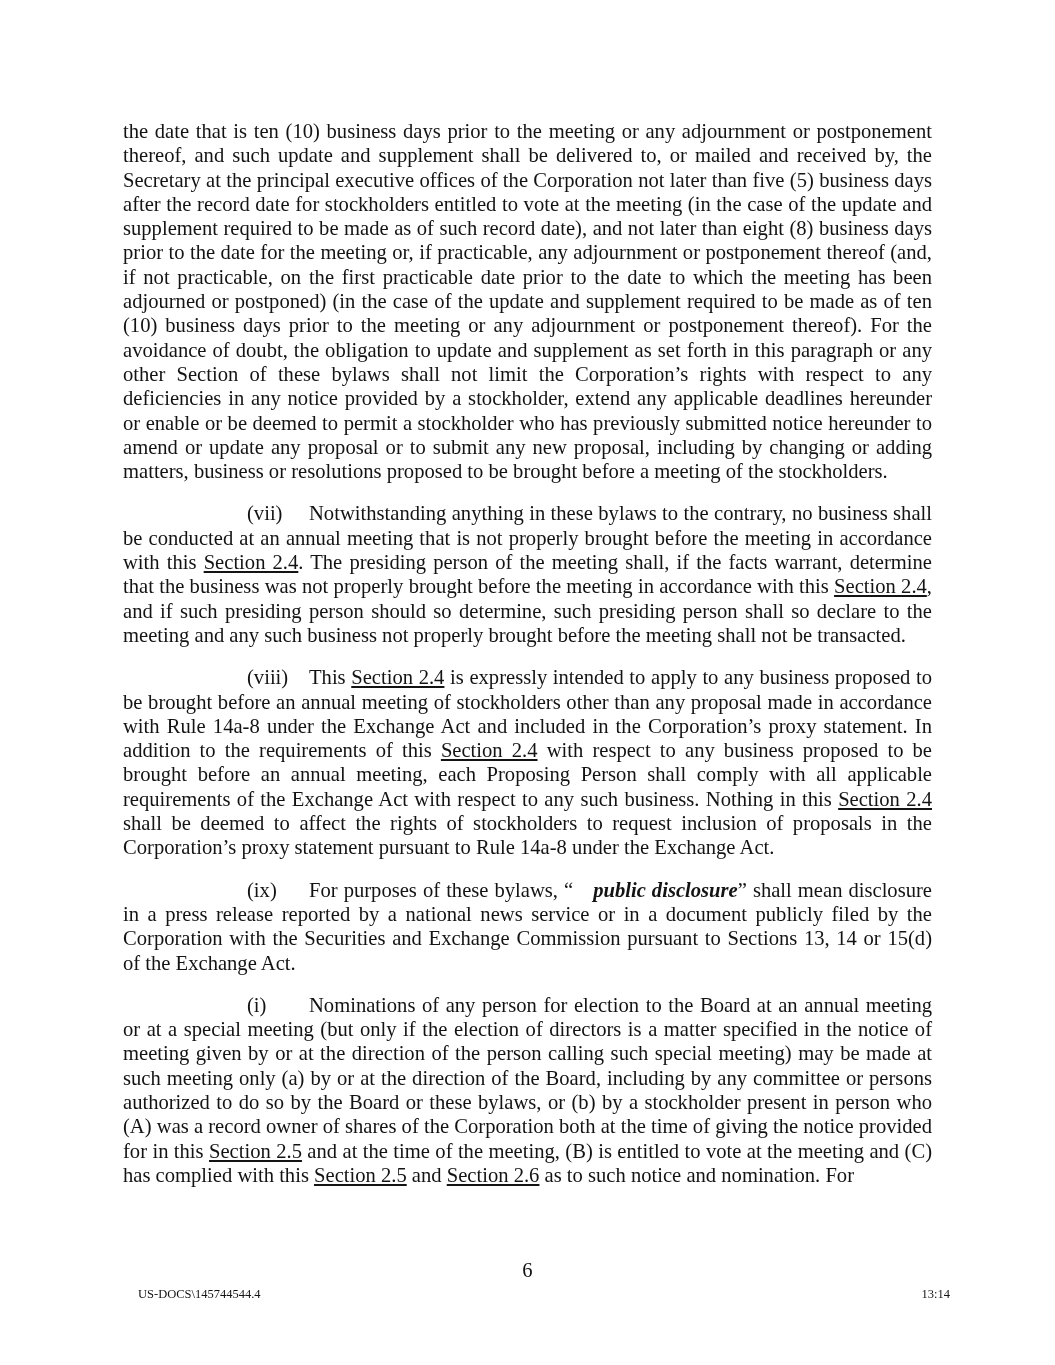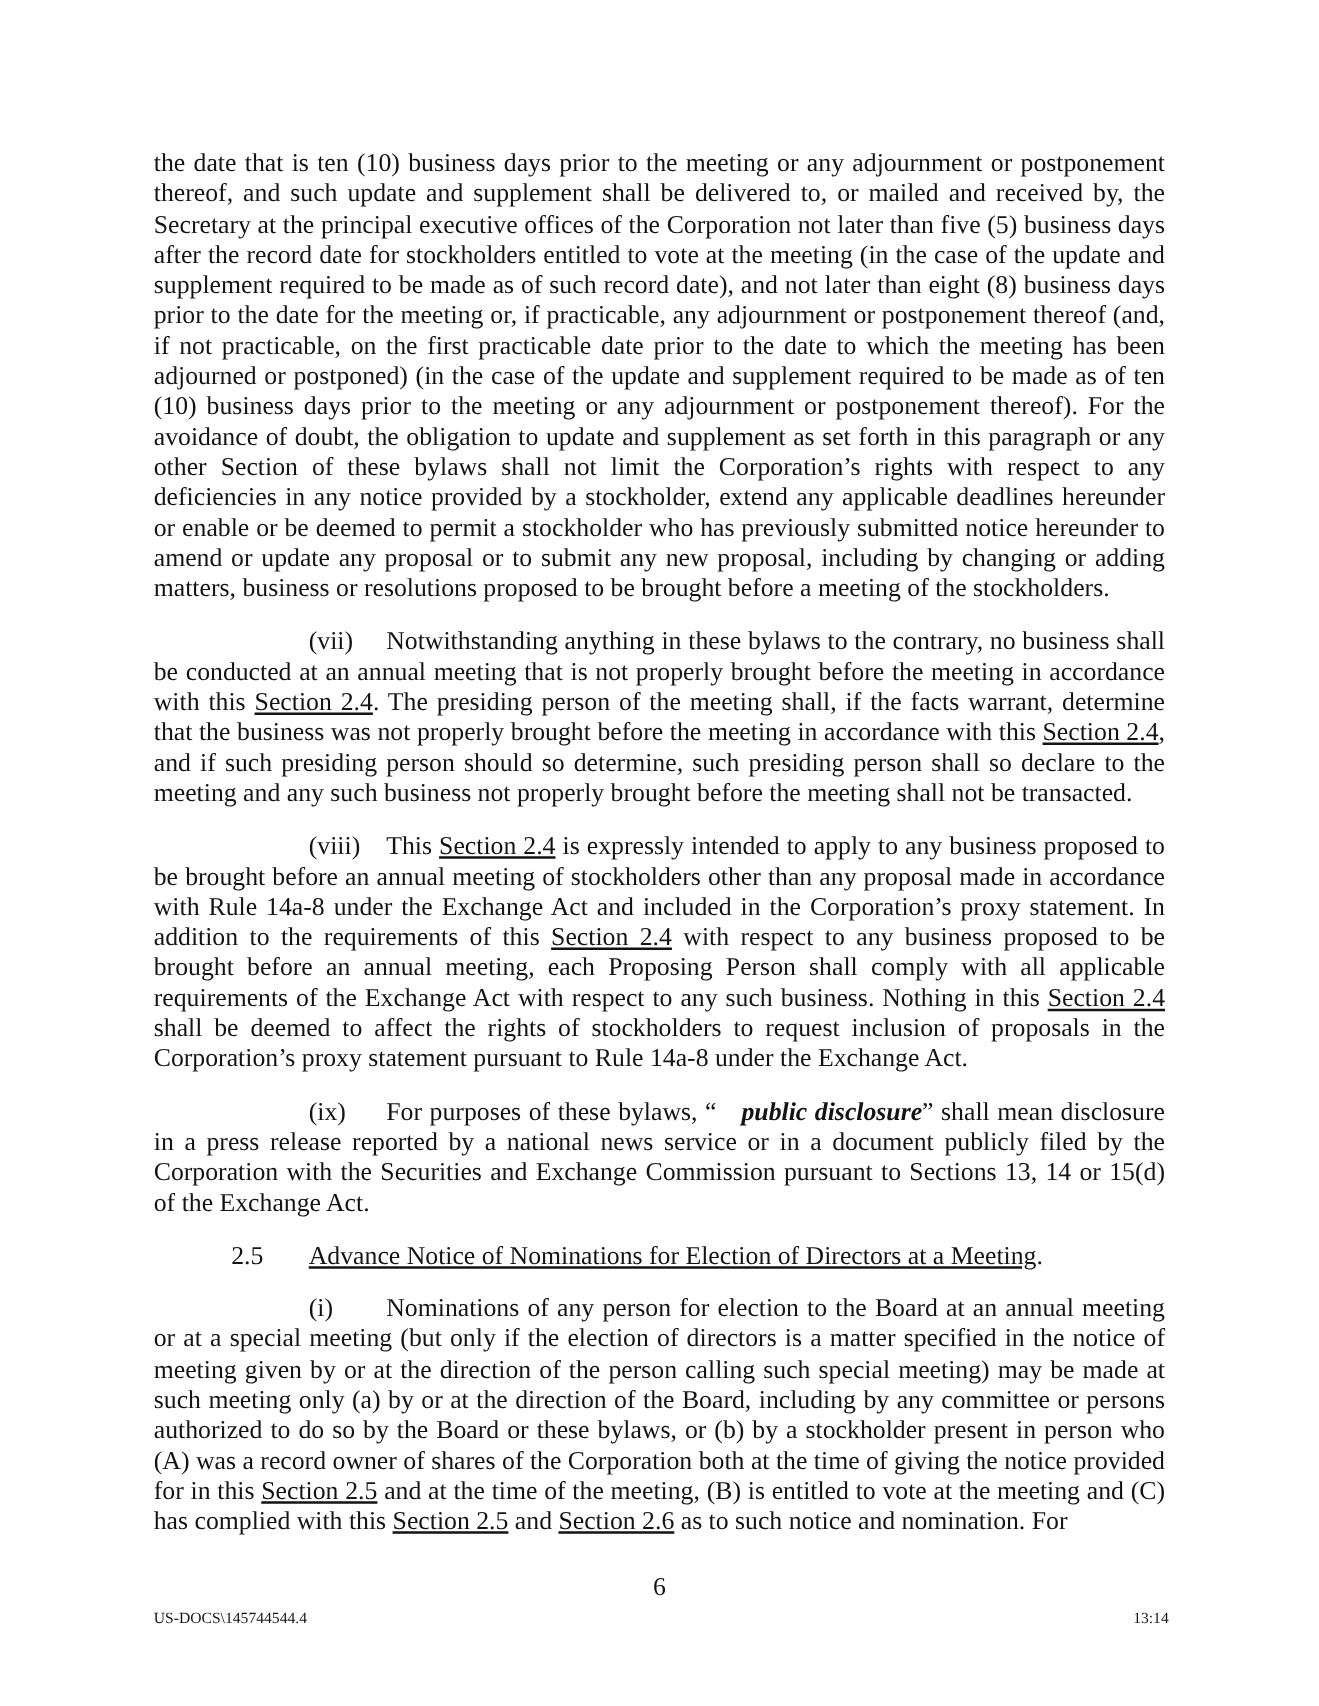--- a/index.html
+++ b/index.html
@@ -56,39 +56,38 @@
     top: 1258px;
     left: 0;
     width: 1055px;
     text-align: center;
     font-size: 20.6px;
     line-height: 24.3px;
   }
   .footer-line {
     position: absolute;
     top: 1286px;
-    left: 123px;
+    left: 138px;
     width: 812px;
     display: flex;
     justify-content: space-between;
     font-size: 12.5px;
     line-height: 16px;
   }
 </style>
 </head>
 <body>
 
 <div class="page">
 
   <div class="content">
       <p class="para no-indent"><span class="seg-plain">the date that is ten (10) business days prior to the meeting or any adjournment or postponement thereof, and such update and supplement shall be delivered to, or mailed and received by, the Secretary at the principal executive offices of the Corporation not later than five (5) business days after the record date for stockholders entitled to vote at the meeting (in the case of the update and supplement required to be made as of such record date), and not later than eight (8) business days prior to the date for the meeting or, if practicable, any adjournment or postponement thereof (and, if not practicable, on the first practicable date prior to the date to which the meeting has been adjourned or postponed) (in the case of the update and supplement required to be made as of ten (10) business days prior to the meeting or any adjournment or postponement thereof). For the avoidance of doubt, the obligation to update and supplement as set forth in this paragraph or any other Section of these bylaws shall not limit the Corporation’s rights with respect to any deficiencies in any notice provided by a stockholder, extend any applicable deadlines hereunder or enable or be deemed to permit a stockholder who has previously submitted notice hereunder to amend or update any proposal or to submit any new proposal, including by changing or adding matters, business or resolutions proposed to be brought before a meeting of the stockholders.</span></p>
       <p class="para"><span class="num">(vii)</span><span class="seg-plain">Notwithstanding anything in these bylaws to the contrary, no business shall be conducted at an annual meeting that is not properly brought before the meeting in accordance with this </span><span class="seg-underline">Section 2.4</span><span class="seg-plain">. The presiding person of the meeting shall, if the facts warrant, determine that the business was not properly brought before the meeting in accordance with this </span><span class="seg-underline">Section 2.4</span><span class="seg-plain">, and if such presiding person should so determine, such presiding person shall so declare to the meeting and any such business not properly brought before the meeting shall not be transacted.</span></p>
       <p class="para"><span class="num">(viii)</span><span class="seg-plain">This </span><span class="seg-underline">Section 2.4</span><span class="seg-plain"> is expressly intended to apply to any business proposed to be brought before an annual meeting of stockholders other than any proposal made in accordance with Rule 14a-8 under the Exchange Act and included in the Corporation’s proxy statement. In addition to the requirements of this </span><span class="seg-underline">Section 2.4</span><span class="seg-plain"> with respect to any business proposed to be brought before an annual meeting, each Proposing Person shall comply with all applicable requirements of the Exchange Act with respect to any such business. Nothing in this </span><span class="seg-underline">Section 2.4</span><span class="seg-plain"> shall be deemed to affect the rights of stockholders to request inclusion of proposals in the Corporation’s proxy statement pursuant to Rule 14a-8 under the Exchange Act.</span></p>
       <p class="para"><span class="num">(ix)</span><span class="seg-plain">For purposes of these bylaws, “</span><span class="seg-bolditalic">public disclosure</span><span class="seg-plain">” shall mean disclosure in a press release reported by a national news service or in a document publicly filed by the Corporation with the Securities and Exchange Commission pursuant to Sections 13, 14 or 15(d) of the Exchange Act.</span></p>
-      <p class="para heading"><span class="num">2.5</span><span class="seg-underline">Advance Notice of Nominations for Election of Directors at a Meeting</span><span class="seg-plain">.</span></p>
       <p class="para"><span class="num">(i)</span><span class="seg-plain">Nominations of any person for election to the Board at an annual meeting or at a special meeting (but only if the election of directors is a matter specified in the notice of meeting given by or at the direction of the person calling such special meeting) may be made at such meeting only (a) by or at the direction of the Board, including by any committee or persons authorized to do so by the Board or these bylaws, or (b) by a stockholder present in person who (A) was a record owner of shares of the Corporation both at the time of giving the notice provided for in this </span><span class="seg-underline">Section 2.5</span><span class="seg-plain"> and at the time of the meeting, (B) is entitled to vote at the meeting and (C) has complied with this </span><span class="seg-underline">Section 2.5</span><span class="seg-plain"> and </span><span class="seg-underline">Section 2.6</span><span class="seg-plain"> as to such notice and nomination. For</span></p>
     </div>
 
   <div class="footer-pagenum">6</div>
 
   <div class="footer-line">
     <span>US-DOCS\145744544.4</span>
     <span>13:14</span>
   </div>
 

